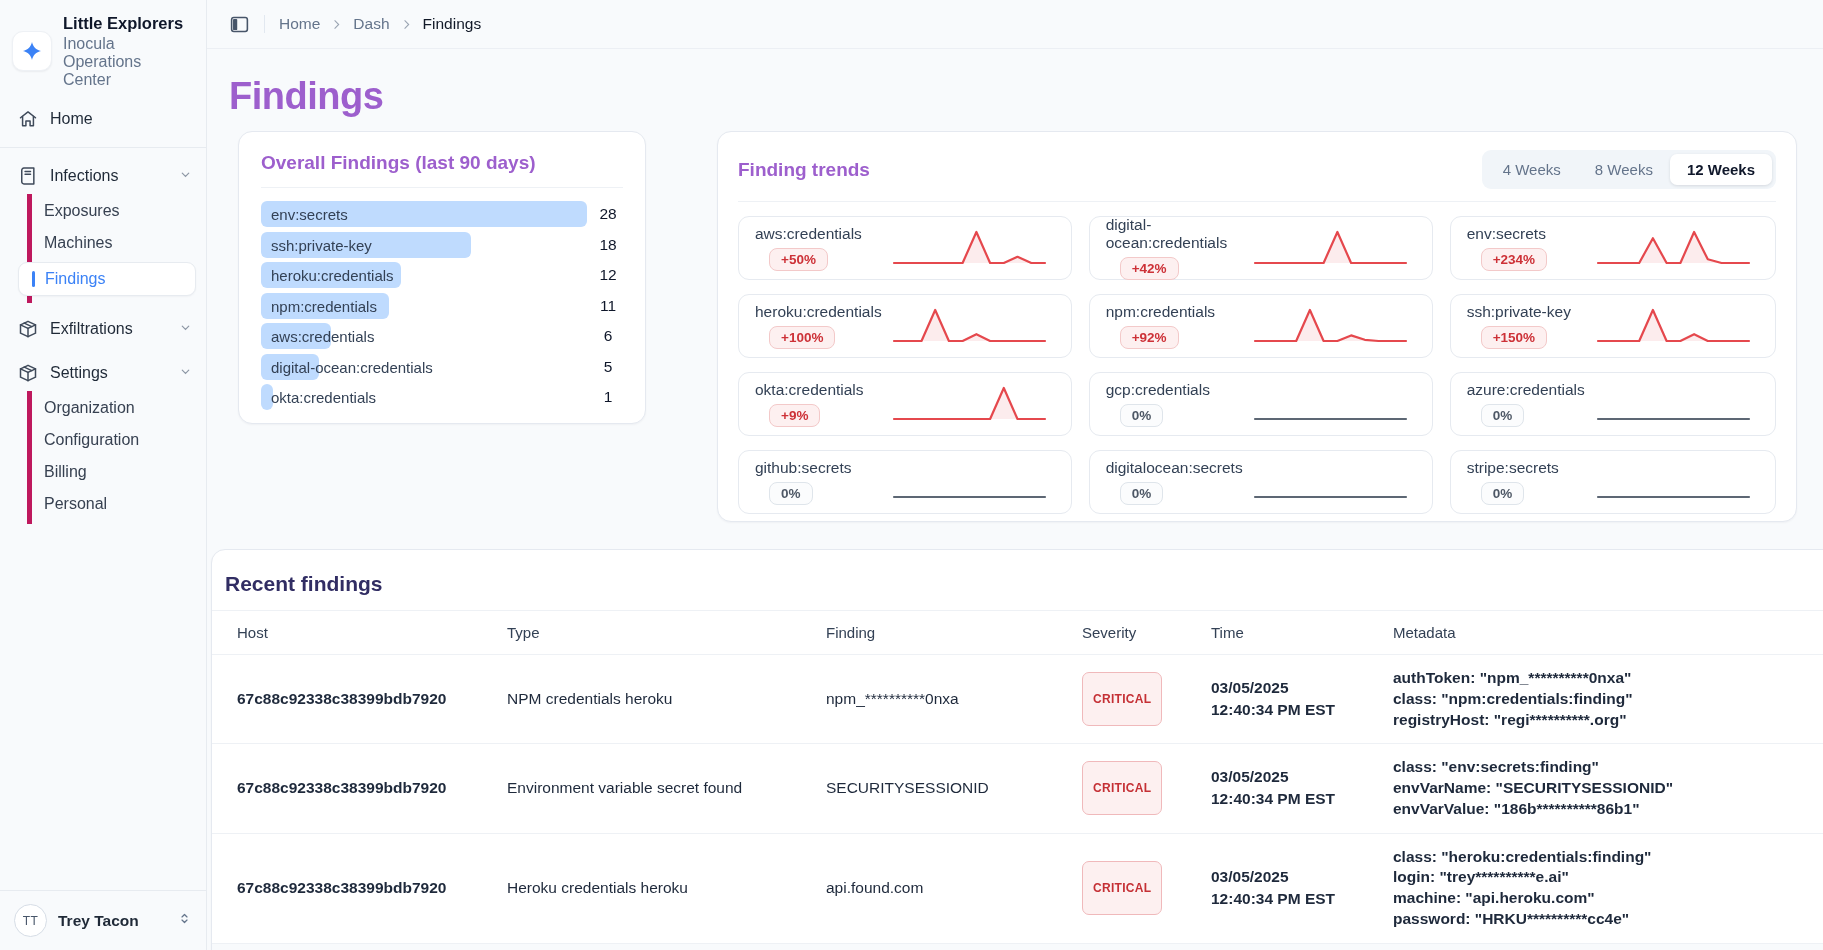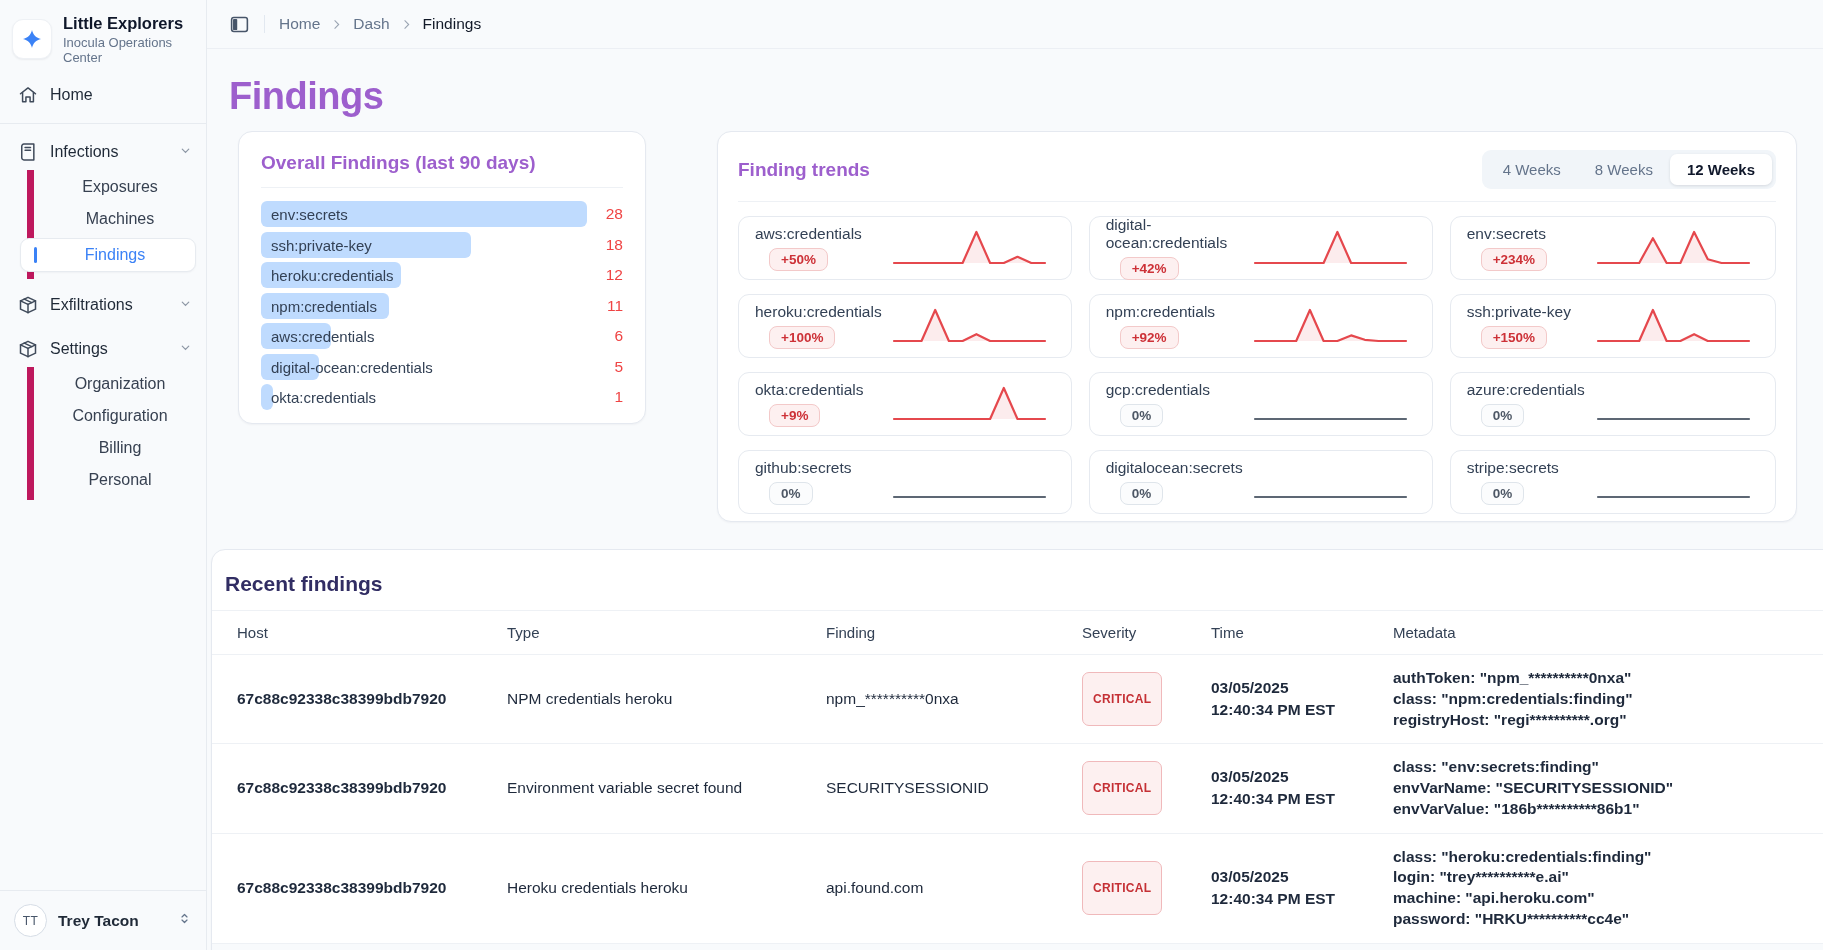--- a/index.html
+++ b/index.html
@@ -16,35 +16,35 @@
     background:#f8fafc; border-right:1px solid #e7ebf0;
     display:flex; flex-direction:column;
   }
   .org { display:flex; align-items:center; gap:11px; padding:13px 14px 10px 12px; }
   .org-logo {
     width:40px; height:40px; background:#fff; border-radius:11px;
     border:1px solid #eef1f5; box-shadow:0 1px 2px rgba(15,23,42,.06);
     display:flex; align-items:center; justify-content:center; flex:0 0 auto;
   }
   .org-name { font-size:16.5px; font-weight:700; color:#0f172a; line-height:1.25; }
-  .org-sub { font-size:13px; color:#64748b; margin-top:1px; }
+  .org-sub { font-size:16px; color:#64748b; margin-top:1px; }
   .nav-item-home {
     display:flex; align-items:center; gap:12px; padding:10px 14px 10px 18px;
     font-size:16px; color:#1f2937; cursor:pointer;
   }
   .side-divider { height:1px; background:#e7ebf0; margin:8px 0 10px 0; }
   .nav-section { margin-bottom:8px; }
   .nav-section-header {
     display:flex; align-items:center; gap:12px; padding:8px 14px 8px 18px;
     font-size:16px; color:#1f2937; cursor:pointer;
   }
   .nav-section-header .nav-label { flex:1; }
   .nav-icon { width:20px; height:20px; display:flex; align-items:center; justify-content:center; color:#3f4a5a; }
   .chev { color:#8d97a5; flex:0 0 auto; }
-  .nav-sub { margin-left:27px; border-left:7px solid #be185d; padding:1px 0 4px 0;text-align:center; }
+  .nav-sub { margin-left:27px; border-left:5px solid #be185d; padding:1px 0 4px 0; }
   .nav-subitem {
     font-size:16px; color:#374151; padding:7px 12px 7px 12px; cursor:pointer; position:relative;
   }
   .nav-subitem.active {
     background:#fff; border:1px solid #e7ebf0; border-radius:9px;
     margin:3px 10px 3px -14px; padding-left:26px;
     color:#3b82f6; font-weight:500;
     box-shadow:0 1px 2px rgba(15,23,42,.04);
   }
   .nav-subitem.active::before {
@@ -85,21 +85,21 @@
   .card-hr { height:1px; background:#eef1f5; margin:13px 0 0 0; }
   
   .bars { margin-top:13px; display:flex; flex-direction:column; gap:4.5px; }
   .bar-row { display:flex; align-items:center; gap:6px; }
   .bar-track { position:relative; flex:1; height:26px; }
   .bar-fill { position:absolute; left:0; top:0; bottom:0; background:var(--bar-fill,#bfdbfe); border-radius:6px; }
   .bar-label {
     position:absolute; left:10px; top:50%; transform:translateY(-50%);
     font-size:15px; color:#334155; white-space:nowrap;
   }
-  .bar-value { width:30px; text-align:right; font-size:15.5px; color:#ef4444; }
+  .bar-value { width:30px; text-align:center; font-size:15.5px; color:#0f172a; }
   
   .card-trends { left:510px; top:131px; width:1080px; height:391px; padding:18px 20px; }
   .trends-head { display:flex; align-items:center; justify-content:space-between; }
   .tab-group { background:#f1f5f9; border-radius:9px; padding:4px; display:flex; }
   .tab { font-size:15px; color:#64748b; font-weight:500; padding:7px 17px; border:none; background:transparent; border-radius:7px; cursor:pointer; font-family:inherit; }
   .tab.active { background:#fff; color:#0f172a; font-weight:600; box-shadow:0 1px 3px rgba(15,23,42,.12); }
   .trends-hr { height:1px; background:#eef1f5; margin:12px 0 14px 0; }
   .trend-grid { display:grid; grid-template-columns:repeat(3,1fr); column-gap:17px; row-gap:14px; }
   .trend-card {
     border:1px solid #e6eaf0; border-radius:11px; height:64px;

